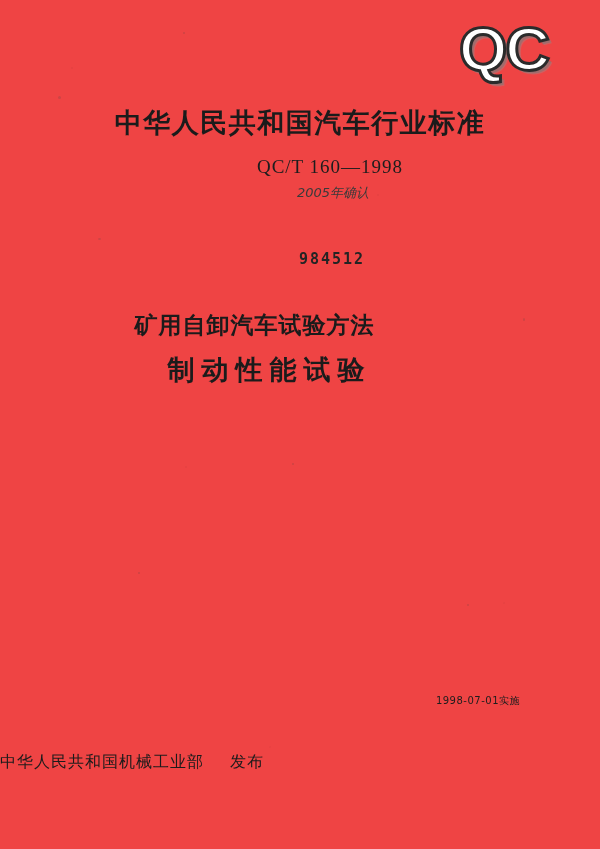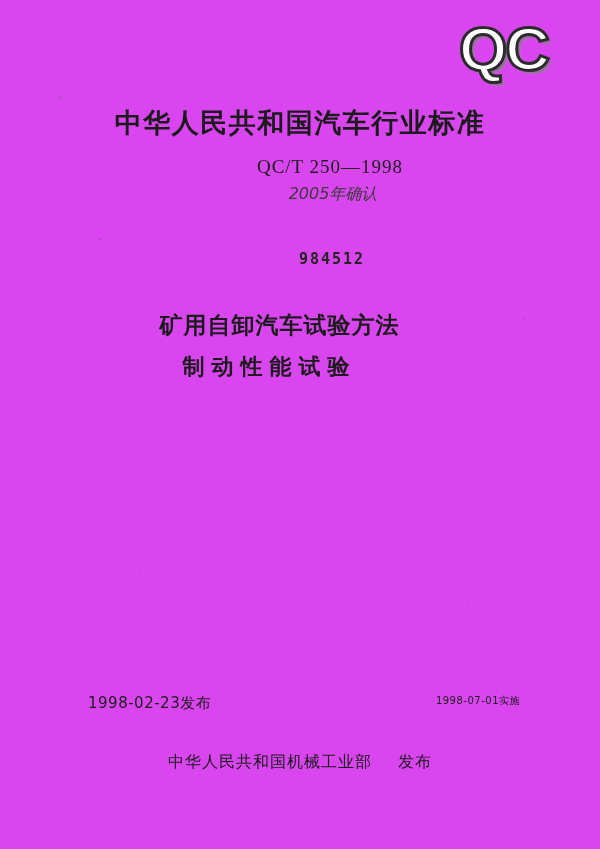--- a/index.html
+++ b/index.html
@@ -14,21 +14,21 @@
     position: relative;
     overflow: hidden;
   }
 
   
   .page {
     position: absolute;
     left: 0; top: 0;
     width: 600px;
     height: 849px;
-    background: #d946ef;
+    background: #ef4444;
   }
   .page::before {
     content: "";
     position: absolute;
     left: 0; top: 0; right: 0; bottom: 0;
     background:
       radial-gradient(circle at 12% 8%, rgba(0,0,0,0.035) 0 1px, transparent 1px),
       radial-gradient(circle at 63% 23%, rgba(0,0,0,0.03) 0 1px, transparent 1px),
       radial-gradient(circle at 31% 55%, rgba(0,0,0,0.03) 0 1px, transparent 1px),
       radial-gradient(circle at 84% 71%, rgba(0,0,0,0.028) 0 1px, transparent 1px),
@@ -90,21 +90,21 @@
   }
   .confirm-note {
     position: absolute;
     top: 184px;
     left: 0;
     width: 600px;
     text-align: center;
     padding-left: 66px;
     box-sizing: border-box;
     font-family: "DejaVu Sans", "Liberation Sans", sans-serif;
-    font-size: 16px;
+    font-size: 13px;
     color: #3a3a3a;
     font-style: italic;
   }
 
   
   .doc-code {
     position: absolute;
     top: 250px;
     left: 0;
     width: 600px;
@@ -124,30 +124,29 @@
     top: 308px;
     left: 0;
     width: 509px;
     text-align: center;
     font-family: "DejaVu Sans", "Liberation Sans", sans-serif;
     font-size: 23px;
     font-weight: bold;
     color: #1b1b1b;
     letter-spacing: 1px;
     line-height: 1.55;
-    padding-left: 25px;
   }
   .doc-subtitle {
     position: absolute;
     top: 352px;
     left: 0;
     width: 532px;
     text-align: center;
     font-family: "DejaVu Sans", "Liberation Sans", sans-serif;
-    font-size: 22px;
+    font-size: 27px;
     font-weight: bold;
     color: #1b1b1b;
     letter-spacing: 7px;
     padding-left: 7px;
     box-sizing: border-box;
   }
 
   
   .date-row {
     position: absolute;
@@ -173,21 +172,20 @@
     font-size: 10px;
     letter-spacing: 0.5px;
     color: #1d1d1d;
   }
 
   .publisher {
     position: absolute;
     top: 752px;
     left: 0;
     width: 600px;
-    text-align: center;
     font-family: "DejaVu Sans", "Liberation Sans", sans-serif;
     font-size: 16px;
     color: #1b1b1b;
     letter-spacing: 1px;
   }
   .publisher .pub-verb {
     margin-left: 26px;
   }
 
   
@@ -201,32 +199,31 @@
 </head>
 <body>
 
 <div class="page">
   <div class="content">
 
     <div class="qc-logo">QC</div>
 
     <div class="std-title">中华人民共和国汽车行业标准</div>
 
-    <div class="std-number">QC/T 250—1998</div>
+    <div class="std-number">QC/T 160—1998</div>
 
     <div class="confirm-note">2005年确认</div>
 
     <div class="doc-code">984512</div>
 
     <div class="doc-title">矿用自卸汽车试验方法</div>
 
     <div class="doc-subtitle">制动性能试验</div>
 
     <div class="date-row">
-      <div class="issue-date">1998-02-23发布</div>
       <div class="effective-date">1998-07-01实施</div>
     </div>
 
     <div class="publisher">
       <span>中华人民共和国机械工业部</span><span class="pub-verb">发布</span>
     </div>
 
     <span class="speck" style="left:58px;  top:96px;  width:3px;  height:3px;"></span>
     <span class="speck" style="left:183px; top:32px;  width:2px;  height:2px;"></span>
     <span class="speck" style="left:98px;  top:238px; width:3px;  height:2px;"></span>

